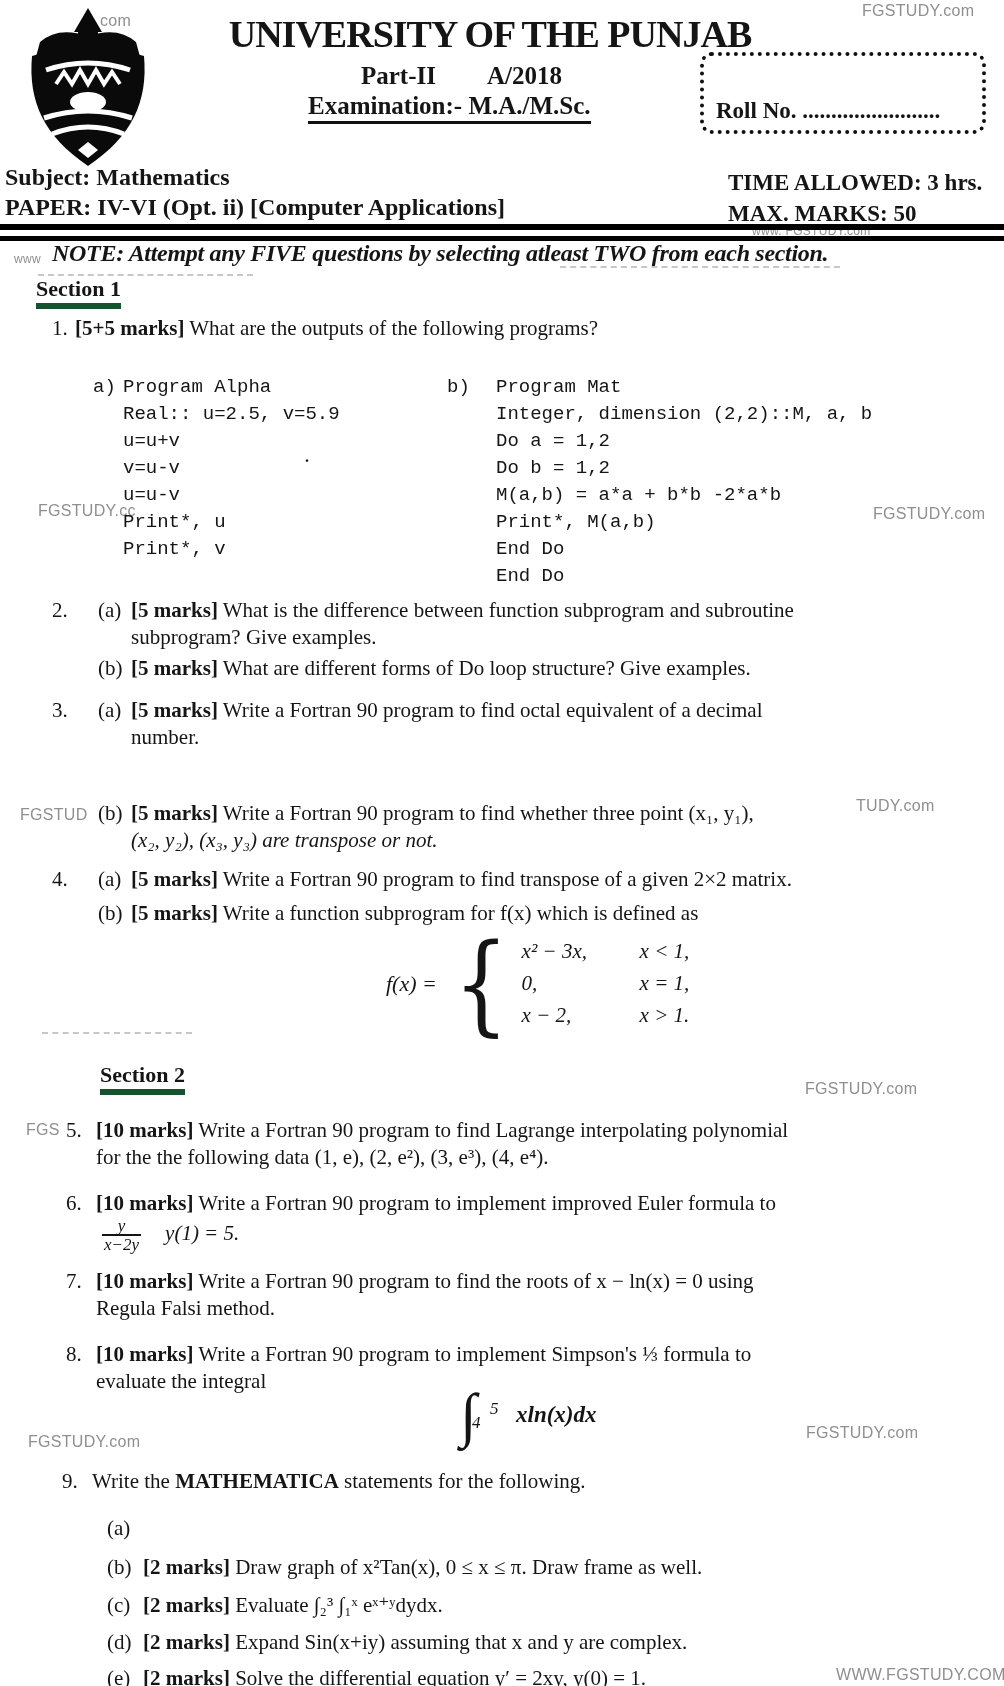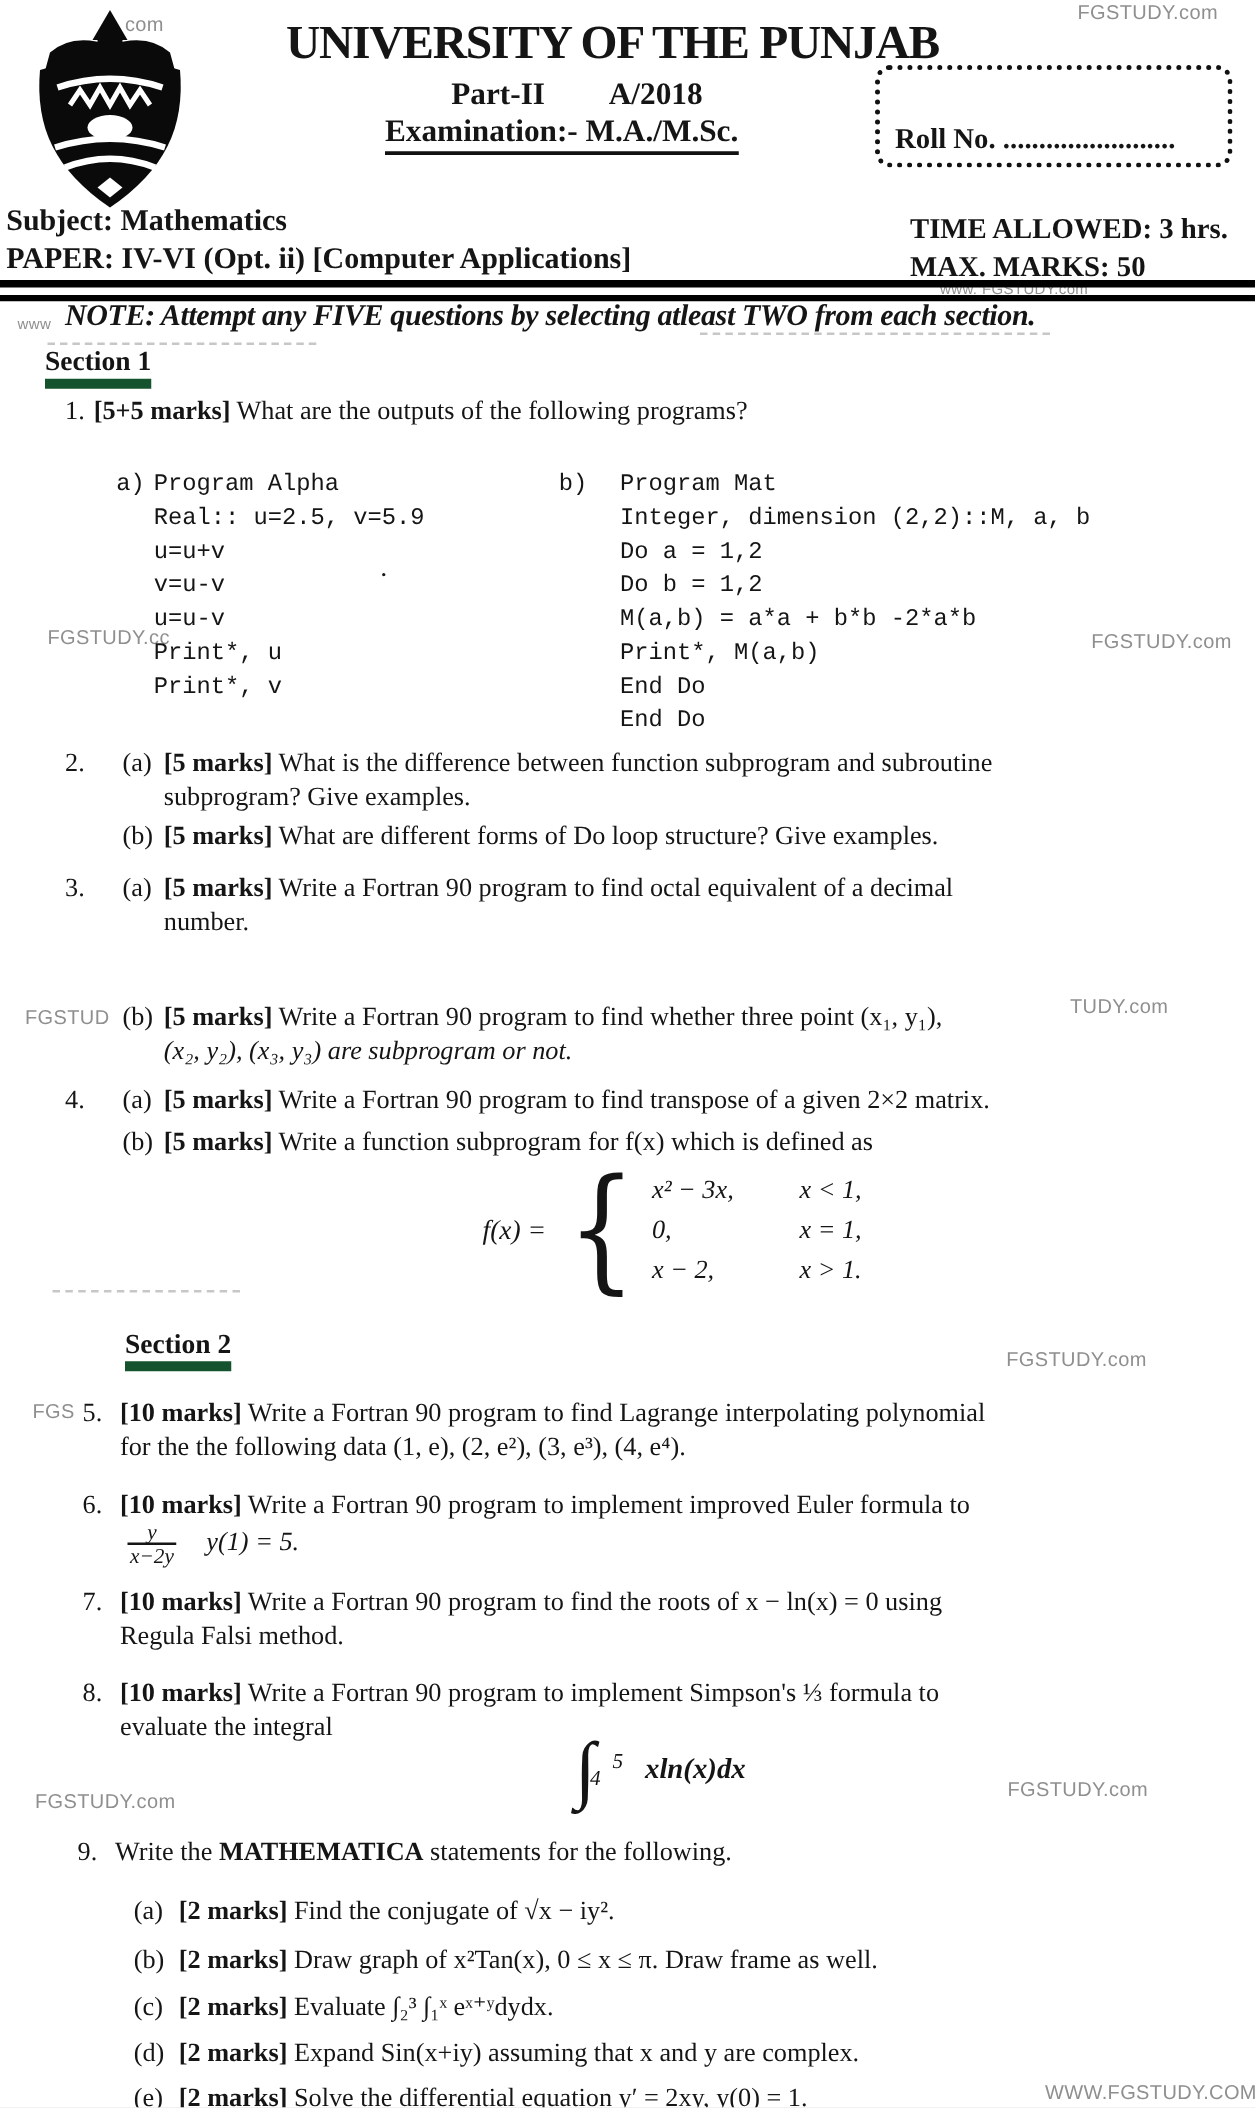--- a/index.html
+++ b/index.html
@@ -36,21 +36,21 @@
   }
   
   .note-line{
     left:52px;top:240px;width:900px;
     font-size:24px;font-weight:bold;font-style:italic;letter-spacing:-0.3px;
   }
   .artifact{border-top:2px dashed #9a9a9a;opacity:.55;height:0;}
   
   .sec-title{
     font-size:22px;font-weight:600;
-    border-bottom:8px solid #14532d;padding-bottom:1px;
+    border-bottom:6px solid #14532d;padding-bottom:1px;
   }
   .q{left:0;width:948px;font-size:21px;line-height:27px;}
   .q .num{position:absolute;left:52px;top:0;}
   .q .sub{position:absolute;left:98px;top:0;}
   .q .body{margin-left:131px;}
   .q .body-q1{margin-left:75px;}
   .s2q .num{left:66px;}
   .s2q .body{margin-left:96px;}
   .q9 .num{left:62px;}
   .q9 .body{margin-left:92px;}
@@ -201,21 +201,21 @@
       <b class="mk">[5 marks]</b>
       <span>Write a Fortran 90 program to find octal equivalent of a decimal</span><br>
       <span>number.</span>
     </div>
   </div>
   <div class="abs q" style="top:800px;">
     <span class="sub">(b)</span>
     <div class="body">
       <b class="mk">[5 marks]</b>
       <span>Write a Fortran 90 program to find whether three point (x₁, y₁),</span><br>
-      <span class="math">(x₂, y₂), (x₃, y₃) are subprogram or not.</span>
+      <span class="math">(x₂, y₂), (x₃, y₃) are transpose or not.</span>
     </div>
   </div>
 
   <div class="abs q" style="top:866px;">
     <span class="num">4.</span>
     <span class="sub">(a)</span>
     <div class="body">
       <b class="mk">[5 marks]</b>
       <span>Write a Fortran 90 program to find transpose of a given 2×2 matrix.</span>
     </div>
@@ -294,24 +294,20 @@
 
   <div class="abs q q9" style="top:1468px;">
     <span class="num">9.</span>
     <div class="body">
       <span>Write the </span><b>MATHEMATICA</b><span> statements for the following.</span>
     </div>
   </div>
 
   <div class="abs q qitem" style="top:1515px;">
     <span class="sub">(a)</span>
-    <div class="body">
-      <b class="mk">[2 marks]</b>
-      <span>Find the conjugate of √x − iy².</span>
-    </div>
   </div>
   <div class="abs q qitem" style="top:1554px;">
     <span class="sub">(b)</span>
     <div class="body">
       <b class="mk">[2 marks]</b>
       <span>Draw graph of x²Tan(x),  0 ≤ x ≤ π. Draw frame as well.</span>
     </div>
   </div>
   <div class="abs q qitem" style="top:1592px;">
     <span class="sub">(c)</span>

